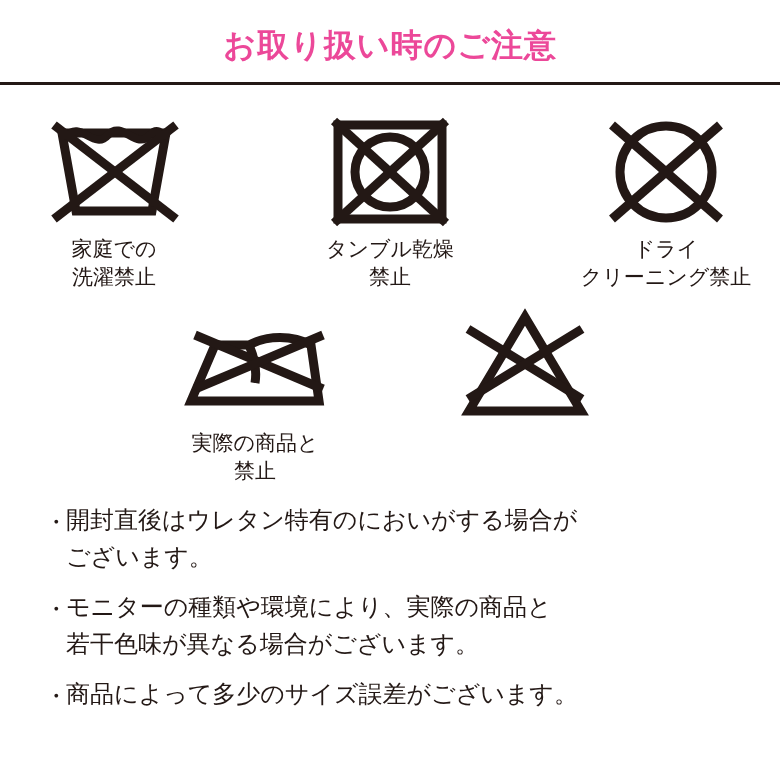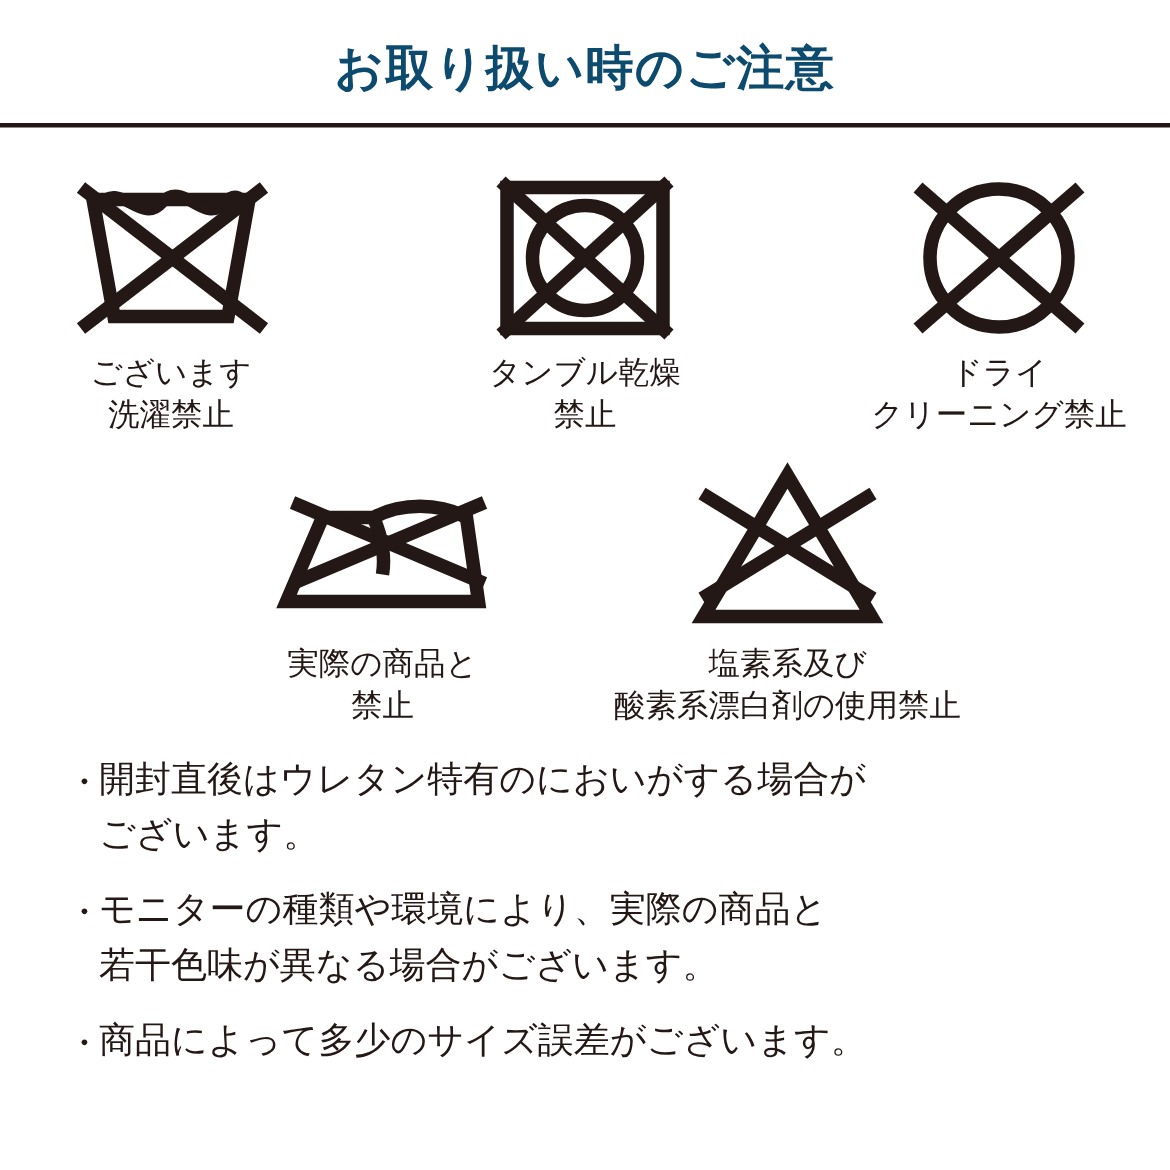--- a/index.html
+++ b/index.html
@@ -19,21 +19,21 @@
     width: 780px;
     height: 780px;
     box-sizing: border-box;
     position: relative;
   }
   .title {
     text-align: center;
     font-size: 32px;
     font-weight: bold;
     letter-spacing: 1px;
-    color: #0c4a6e;
+    color: #ec4899;
     padding-top: 26px;
     padding-bottom: 10px;
     line-height: 1.2;
   }
   .rule {
     width: 780px;
     height: 3px;
     background: #231815;
     margin: 8px 0 0 0;
   }
@@ -119,21 +119,21 @@
 
             <path d="M18 22 L122 22 L108 100 L32 100 Z"></path>
 
             <path d="M22 26 C 36 8, 50 40, 64 24 C 78 8, 92 40, 106 24 C 113 16, 118 22, 120 26" stroke-width="8"></path>
 
             <path d="M10 14 L132 108"></path>
             <path d="M132 14 L10 108"></path>
           </g>
         </svg>
       </div>
-      <div class="symbol-caption">ございます
+      <div class="symbol-caption">家庭での
 洗濯禁止</div>
     </div>
 
     <div class="symbol-cell">
       <div class="symbol-art">
         <svg width="140" height="120" viewBox="0 0 140 120" aria-hidden="true">
           <g fill="none" stroke="#231815" stroke-width="9" stroke-linecap="butt" stroke-linejoin="miter">
             <rect x="18" y="14" width="104" height="94"></rect>
             <circle cx="70" cy="61" r="35"></circle>
             <path d="M14 10 L126 112"></path>
@@ -183,22 +183,20 @@
     <div class="symbol-cell">
       <div class="symbol-art">
         <svg width="150" height="120" viewBox="0 0 150 120" aria-hidden="true">
           <g fill="none" stroke="#231815" stroke-width="9" stroke-linecap="butt" stroke-linejoin="miter">
             <path d="M75 12 L131 106 L19 106 Z"></path>
             <path d="M18 24 L132 94"></path>
             <path d="M132 24 L18 94"></path>
           </g>
         </svg>
       </div>
-      <div class="symbol-caption cap-wide">塩素系及び
-酸素系漂白剤の使用禁止</div>
     </div>
 
   </div>
 
   <div class="notes">
 
     <div class="note-item">
       <span class="note-bullet">・</span>
       <span class="note-text">開封直後はウレタン特有のにおいがする場合が
 ございます。</span>

